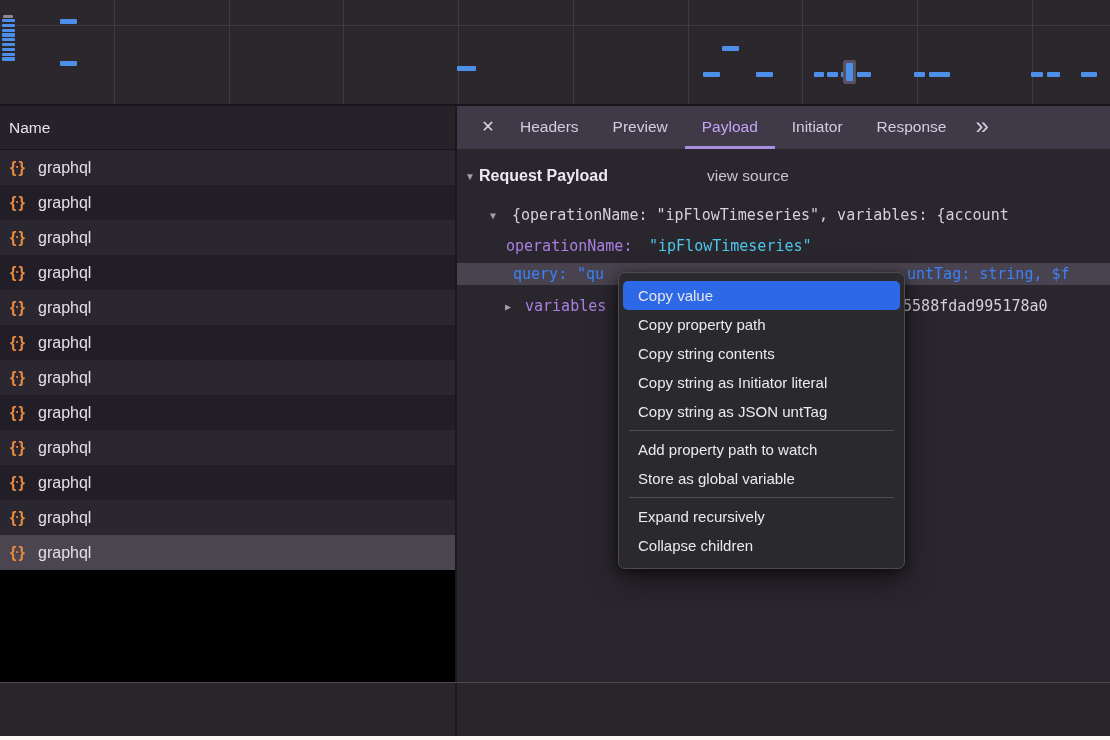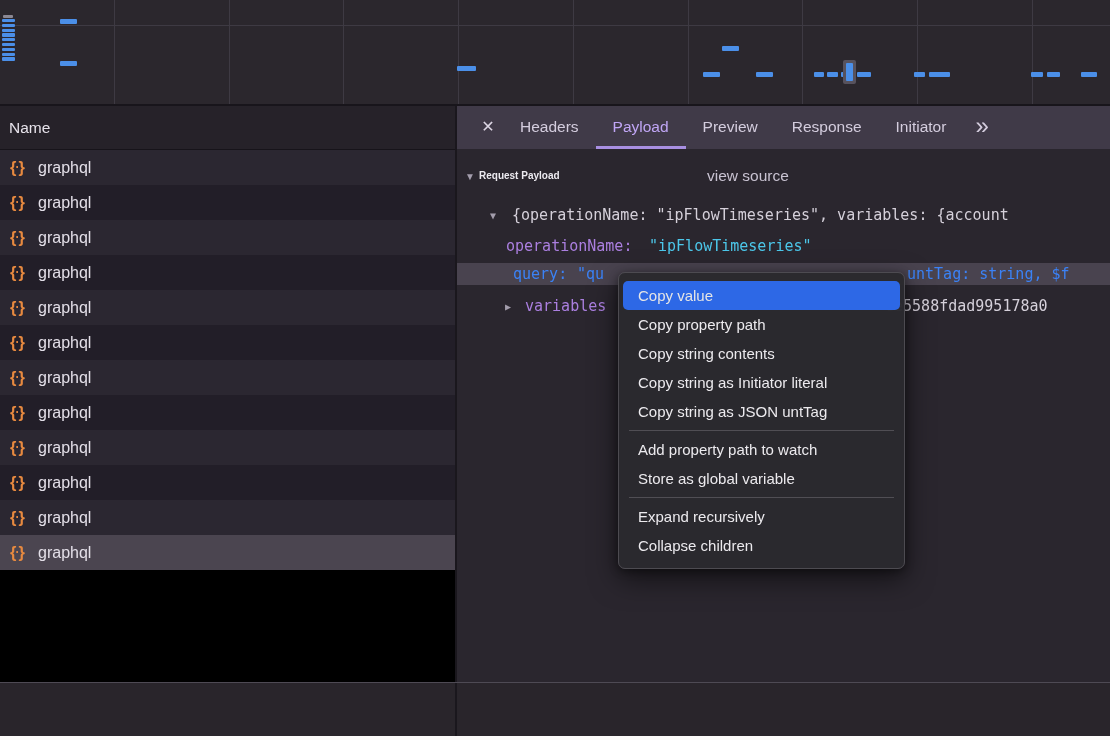--- a/index.html
+++ b/index.html
@@ -37,21 +37,21 @@
   .tab{padding:0 17px;line-height:42px;font-size:15.5px;position:relative;white-space:nowrap;}
   .tab.active{color:#c0a6f5;}
   .tab.active::after{content:"";position:absolute;left:0;right:0;bottom:0;height:3px;background:#a88fe2;}
   .overflow-btn{margin-left:4px;line-height:40px;font-size:24px;color:#d4cdde;padding:0 8px;}
 
   .payload-pane{position:absolute;left:457px;top:149px;width:653px;height:533px;background:#2a262e;overflow:hidden;}
   .p-row{position:absolute;left:0;width:653px;height:22px;line-height:22px;white-space:nowrap;overflow:hidden;
          font-family:"DejaVu Sans Mono",monospace;font-size:15px;color:#d5d0da;}
   .p-abs{position:absolute;top:0;line-height:22px;white-space:nowrap;}
   .sec-row{font-family:"Liberation Sans",sans-serif;}
-  .sec-title{color:#eceaf0;font-weight:700;font-size:10px;}
+  .sec-title{color:#eceaf0;font-weight:700;font-size:16px;}
   .tri{color:#a39dac;font-size:10px;display:inline-block;vertical-align:1px;}
   .view-source{color:#c9c3d2;font-size:15.5px;font-family:"Liberation Sans",sans-serif;}
   .k-purple{color:#ab7fe0;}
   .v-cyan{color:#4cc7ea;}
   .sel-band{position:absolute;left:0;width:653px;height:22px;background:#49434f;}
   .sel-text{color:#3b82f6;}
 
   
   .footer-line{position:absolute;left:0;top:682px;width:1110px;height:1px;background:#4e4a54;}
   .bottom-strip{position:absolute;left:0;top:736px;width:1110px;height:4px;background:#fbfaf9;}
@@ -129,24 +129,24 @@
         <div class="req-row odd"><span class="braces">{<span class="b-dot">·</span>}</span><span class="req-label">graphql</span></div>
         <div class="req-row even selected"><span class="braces">{<span class="b-dot">·</span>}</span><span class="req-label">graphql</span></div>
       </div>
 
     <div class="vdivider"></div>
 
     <div class="tabbar">
       <div class="close-btn">✕</div>
       <div id="tabs" style="display:flex">
           <div class="tab">Headers</div>
+          <div class="tab">Preview</div>
           <div class="tab active">Payload</div>
-          <div class="tab">Preview</div>
+          <div class="tab">Initiator</div>
           <div class="tab">Response</div>
-          <div class="tab">Initiator</div>
         </div>
       <div class="overflow-btn">»</div>
     </div>
 
     <div class="payload-pane">
 
       <div class="p-row sec-row" style="top:16px">
         <span class="p-abs" style="left:8px"><span class="tri">▼</span></span>
         <span class="p-abs sec-title" style="left:22px">Request Payload</span>
         <span class="p-abs view-source" style="left:250px">view source</span>

